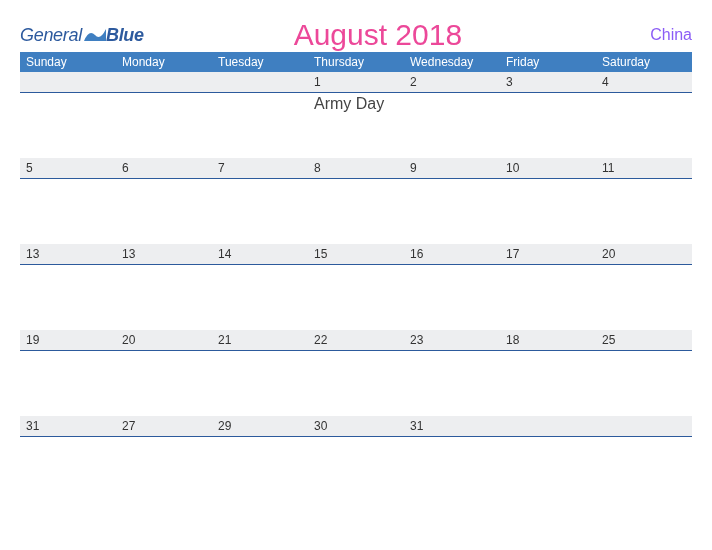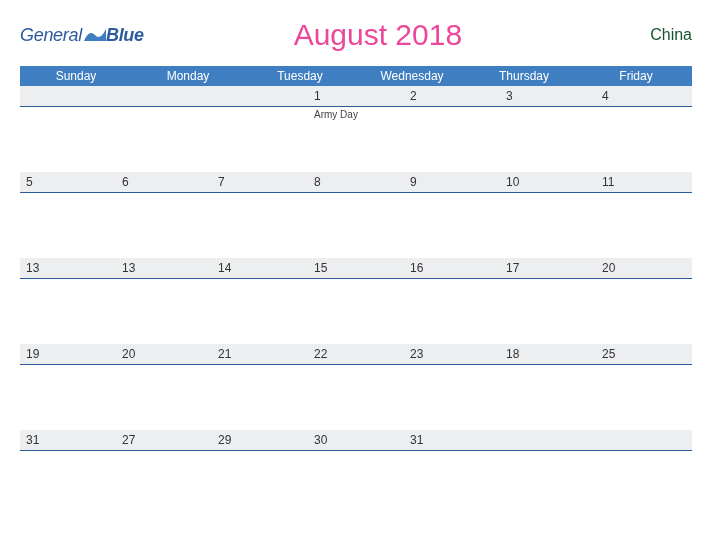--- a/index.html
+++ b/index.html
@@ -8,21 +8,20 @@
     height: 550px;
     background: #ffffff;
     font-family: Arial, Helvetica, sans-serif;
     padding: 18px 20px 20px 20px;
     color: #222;
   }
   .header {
     display: flex;
     align-items: center;
     justify-content: space-between;
-    margin-bottom: 14px;
   }
   .logo {
     display: flex;
     align-items: center;
     font-size: 18px;
     font-weight: 400;
     color: #2d5a9e;
     font-style: italic;
     letter-spacing: -0.3px;
   }
@@ -30,31 +29,30 @@
   .logo svg { margin-left: 2px; }
   .title {
     font-size: 30px;
     font-weight: 400;
     color: #ec4899;
     text-align: center;
     flex: 1;
   }
   .country {
     font-size: 16px;
-    color: #14532d;
+    color: #8b5cf6;
     text-align: right;
     min-width: 80px;
   }
   .dow-row {
     display: grid;
-    grid-template-columns: repeat(6, 1fr);
+    grid-template-columns: repeat(7, 1fr);
     background: #3f7fc1;
     color: #fff;
     font-size: 12px;
-    text-align: center;
   }
   .dow-cell {
     padding: 3px 6px;
   }
   .weeks {
     display: flex;
     flex-direction: column;
   }
   .num-strip {
     display: grid;
@@ -66,21 +64,21 @@
     font-size: 12px;
     padding: 3px 6px;
     color: #333;
   }
   .body-row {
     display: grid;
     grid-template-columns: repeat(7, 1fr);
     flex: 1;
   }
   .body-cell {
-    font-size: 10px;
+    font-size: 16px;
     padding: 2px 6px;
     color: #444;
   }
   .week-outer {
     display: flex;
     flex-direction: column;
     min-height: 86px;
   }
   .week-outer:last-child { min-height: 70px; }
 </style>
@@ -96,23 +94,24 @@
     <span class="logo-blue">Blue</span>
   </div>
   <div class="title">August 2018</div>
   <div class="country">China</div>
 </div>
 
 <div class="dow-row">
   <div class="dow-cell">Sunday</div>
   <div class="dow-cell">Monday</div>
   <div class="dow-cell">Tuesday</div>
+  <div class="dow-cell">Thursday</div>
   <div class="dow-cell">Wednesday</div>
-  <div class="dow-cell">Thursday</div>
   <div class="dow-cell">Friday</div>
+  <div class="dow-cell">Saturday</div>
 </div>
 
 <div class="weeks">
 
   <div class="week-outer">
     <div class="num-strip">
       <div class="num-cell"></div>
       <div class="num-cell"></div>
       <div class="num-cell"></div>
       <div class="num-cell">1</div>

